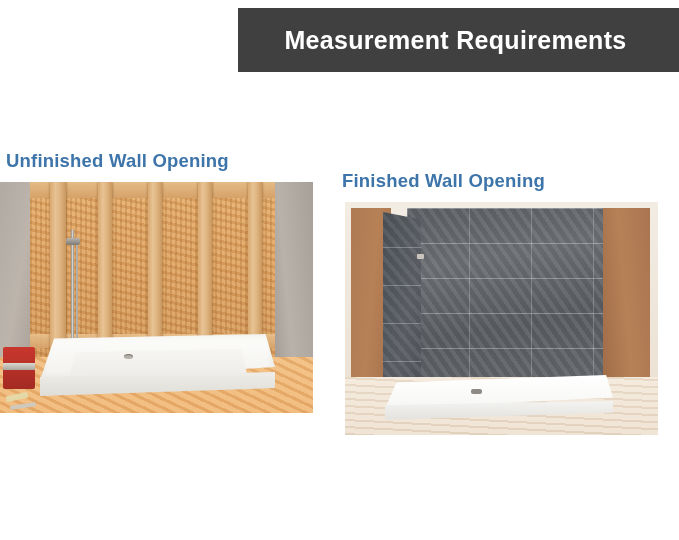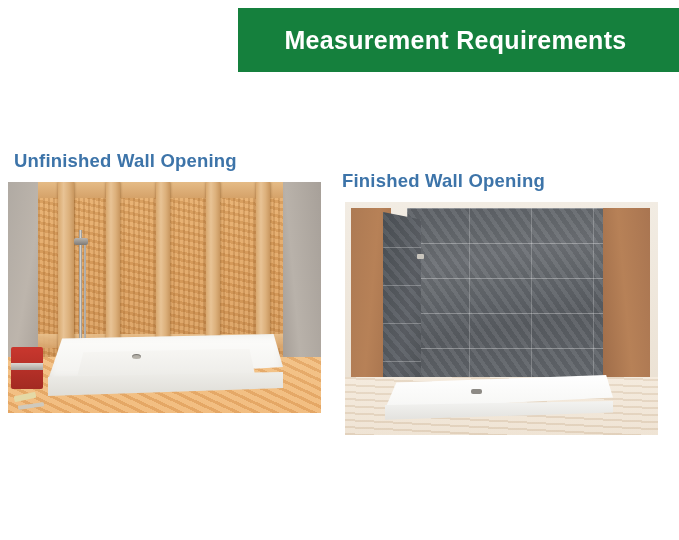--- a/index.html
+++ b/index.html
@@ -16,40 +16,40 @@
     -webkit-font-smoothing: antialiased;
   }
 
   
   .header-banner {
     position: absolute;
     left: 238px;
     top: 8px;
     width: 441px;
     height: 64px;
-    background: #15803d;
+    background: #404040;
     display: flex;
     align-items: center;
     justify-content: center;
     box-sizing: border-box;
     padding-right: 6px;
   }
   .header-title {
     color: #ffffff;
     font-size: 25px;
     font-weight: bold;
     letter-spacing: 0.3px;
     white-space: nowrap;
   }
 
   
   .col {
     position: absolute;
   }
-  .col-left  { left: 12px;   top: 150px; width: 320px; }
+  .col-left  { left: 4px;   top: 150px; width: 320px; }
   .col-right { left: 340px; top: 150px; width: 330px; margin-top: 20px; }
 
   .section-title {
     color: #3d74a9;
     font-size: 18.5px;
     font-weight: bold;
     letter-spacing: 0.2px;
     margin: 0 0 10px 2px;
     white-space: nowrap;
   }

